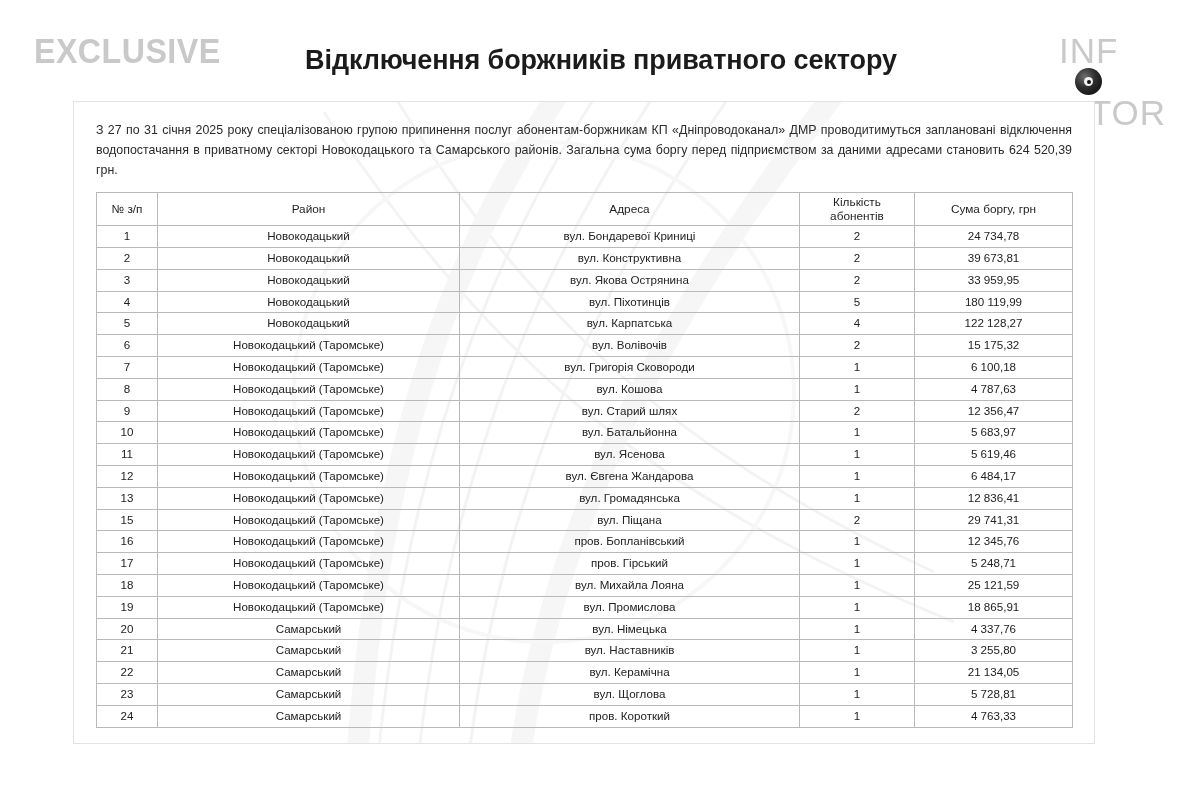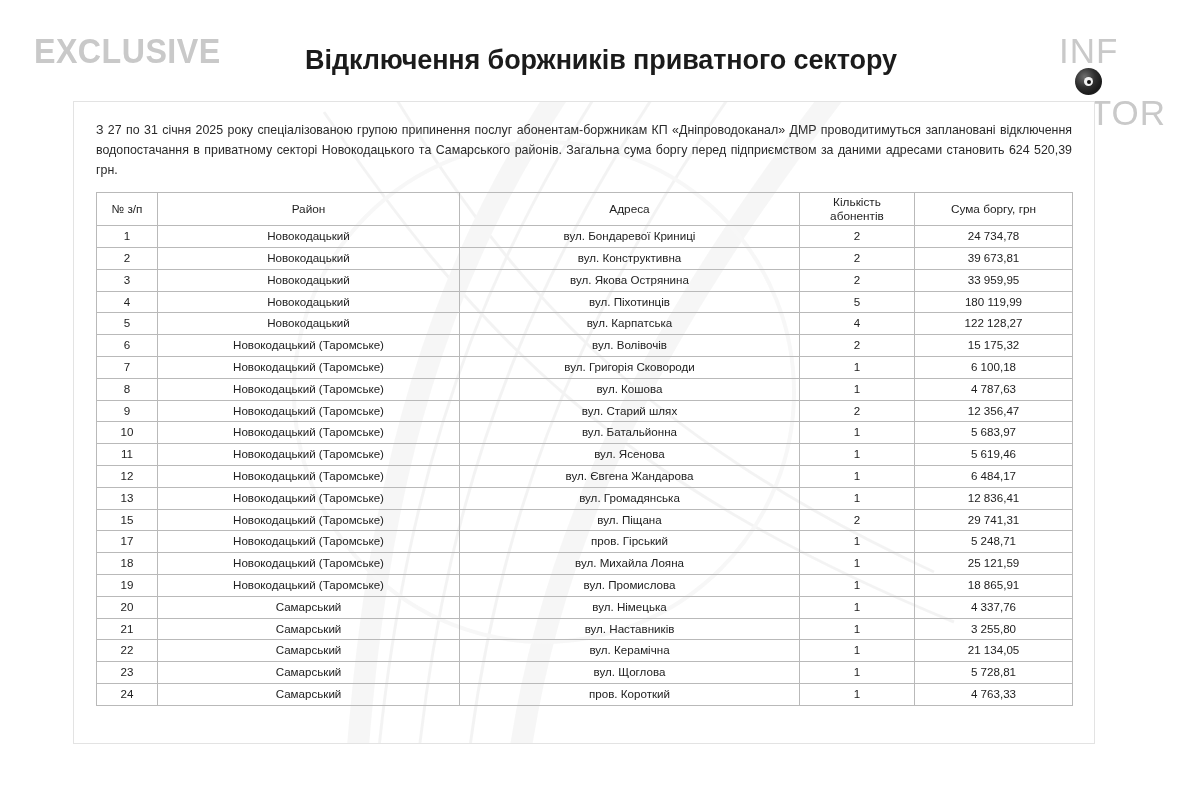--- a/index.html
+++ b/index.html
@@ -329,20 +329,27 @@
             <td>12 836,41</td>
           </tr>
           <tr>
             <td>15</td>
             <td>Новокодацький (Таромське)</td>
             <td>вул. Піщана</td>
             <td>2</td>
             <td>29 741,31</td>
           </tr>
           <tr>
+            <td>16</td>
+            <td>Новокодацький (Таромське)</td>
+            <td>пров. Бопланівський</td>
+            <td>1</td>
+            <td>12 345,76</td>
+          </tr>
+          <tr>
             <td>17</td>
             <td>Новокодацький (Таромське)</td>
             <td>пров. Гірський</td>
             <td>1</td>
             <td>5 248,71</td>
           </tr>
           <tr>
             <td>18</td>
             <td>Новокодацький (Таромське)</td>
             <td>вул. Михайла Лояна</td>

